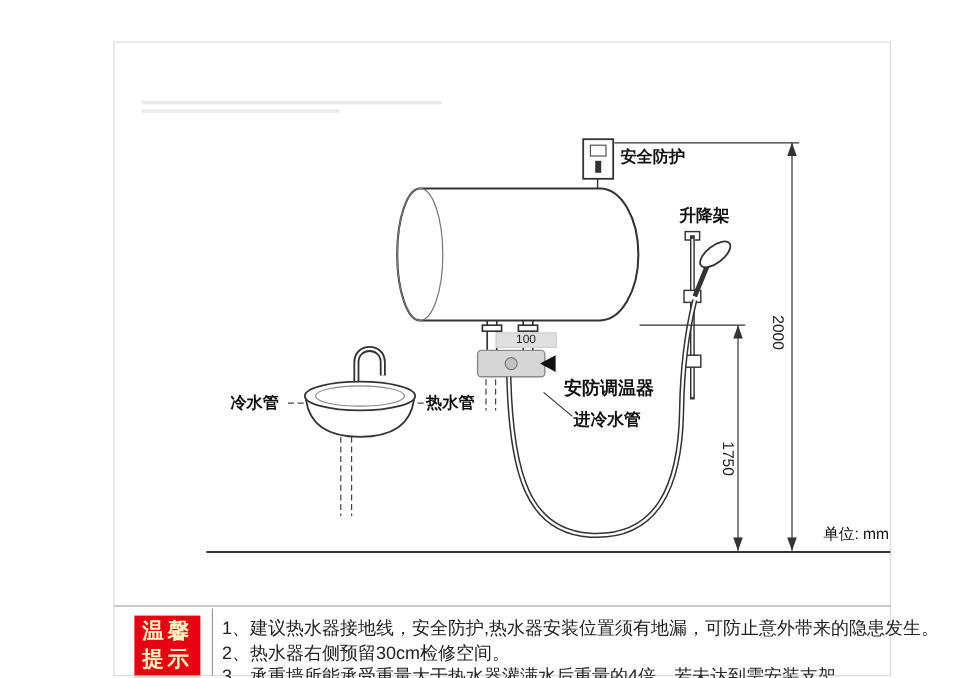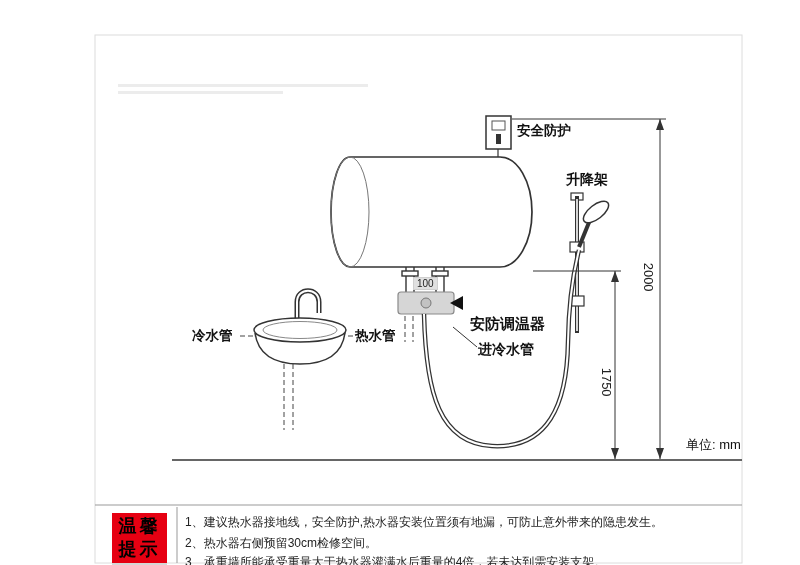--- a/index.html
+++ b/index.html
@@ -4,27 +4,27 @@
 <style>
   html,body{margin:0;padding:0;background:#fff;}
   #screen{position:relative;width:800px;height:565px;background:#fff;overflow:hidden;
           font-family:"Liberation Sans","DejaVu Sans",sans-serif;}
   svg{position:absolute;left:0;top:0;}
   .label{position:absolute;color:#111;white-space:nowrap;line-height:1.1;}
   .w6{font-weight:600;}
   .w7{font-weight:700;}
   .dim{font-size:13px;color:#222;text-align:center;width:38px;}
   .title{font-size:17px;font-weight:700;letter-spacing:1px;color:#0d0d0d;}
-  .tip{font-size:12px;color:#222;text-align:right;}
+  .tip{font-size:15px;color:#222;text-align:right;}
   .badge{position:absolute;left:112px;top:513px;width:55px;height:50px;background:#e60012;
-         color:#000000;font-weight:700;font-size:18px;letter-spacing:3px;line-height:1.3;
+         color:#fef9c3;font-weight:700;font-size:18px;letter-spacing:3px;line-height:1.3;
          display:flex;flex-direction:column;align-items:center;justify-content:center;}
   .ghostbar{position:absolute;background:#ececec;height:3px;}
   .dim100{position:absolute;left:413px;top:277px;font-size:10px;background:#e0e0e0;
-          padding:0 3px;color:#222;border:1px solid #cfcfcf;}
+          padding:0 16px;color:#222;border:1px solid #cfcfcf;}
 </style>
 </head>
 <body>
 
 <div id="screen">
 
   <svg width="800" height="565" viewBox="0 0 800 565">
 
     <rect x="95" y="35" width="647" height="528" fill="none" stroke="#dcdcdc" stroke-width="1"></rect>
 

